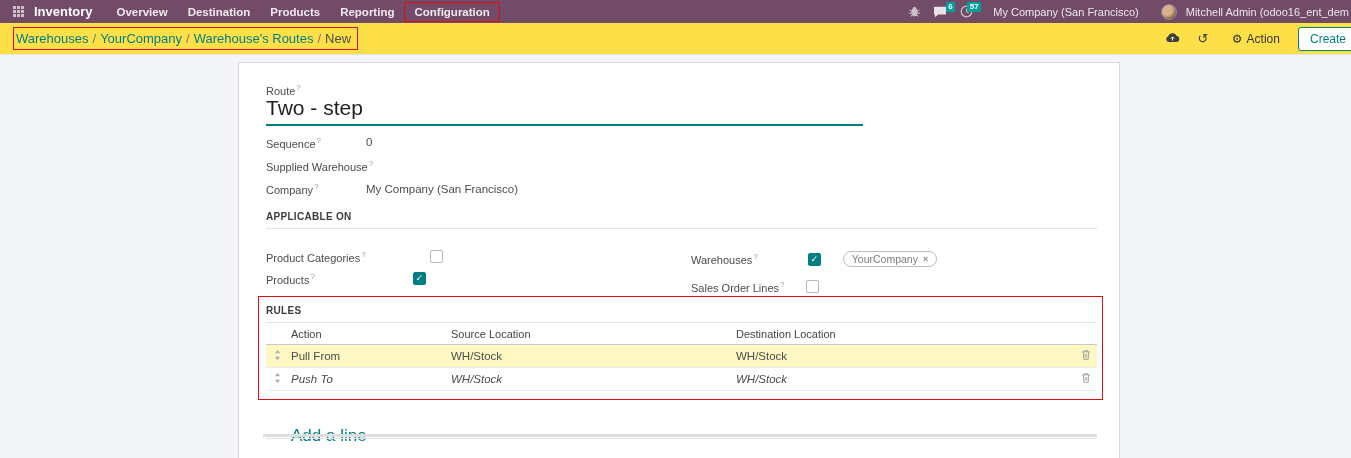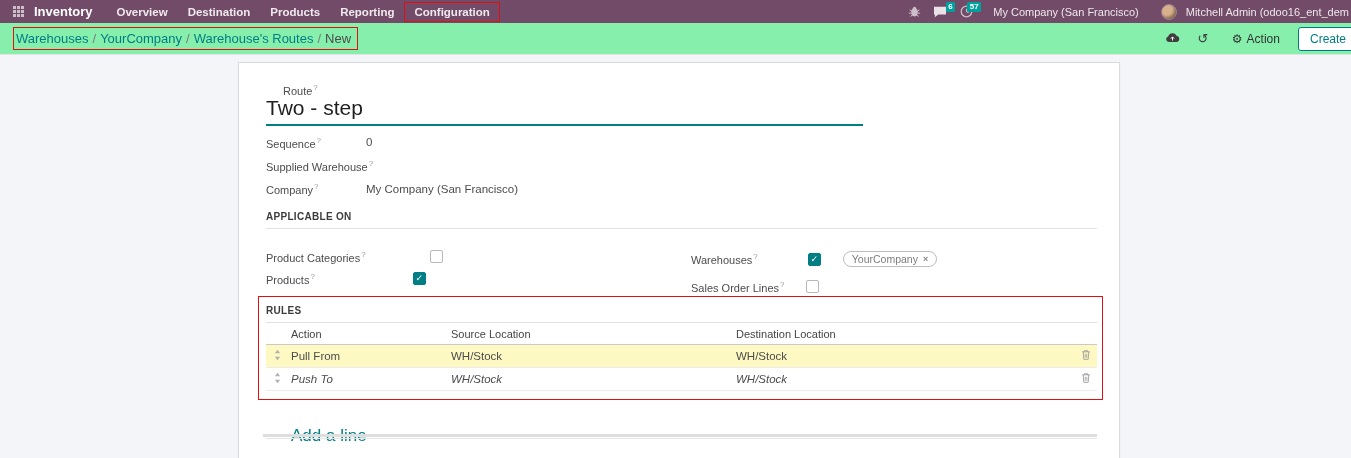--- a/index.html
+++ b/index.html
@@ -22,21 +22,21 @@
   .badge { position:absolute; top:0px; right:-4px; background:#00A09D; color:#fff;
     font-size:8px; line-height:10px; padding:0 2.5px; border-radius:1px; font-weight:bold; }
   .company-name,.user-name { font-size:11px; color:#efe7ec; white-space:nowrap; cursor:pointer; }
   .company-name { margin:0 10px 0 12px; }
   .avatar { width:16px; height:16px; border-radius:50%; margin:0 5px 0 8px;
     background:radial-gradient(circle at 35% 35%, #d8b08c 0 40%, #8a6f52 70%, #5c4632 100%);
     border:1px solid #9a8394; flex:0 0 auto; }
 
   
   .control-panel { position:absolute; left:0; top:23px; width:1351px; height:32px;
-    background:#86efac; border-bottom:1px solid #e3e3e3; display:flex; align-items:center; }
+    background:#fde047; border-bottom:1px solid #e3e3e3; display:flex; align-items:center; }
   .breadcrumb { font-size:13px; margin-left:14px; padding:3px 6px 3px 2px; white-space:nowrap;
     outline:1.5px solid #e01010; outline-offset:0px; }
   .crumb-link { color:#017E84; cursor:pointer; }
   .crumb-sep { color:#7a7a7a; padding:0 4px; }
   .crumb-current { color:#4c4c4c; }
   .cp-right { margin-left:auto; display:flex; align-items:center; gap:8px; padding-right:0; }
   .cp-icon { color:#3e3e3e; font-size:13px; cursor:pointer; width:22px; text-align:center;
     font-family:"DejaVu Sans",sans-serif; }
   .action-menu { display:flex; align-items:center; gap:4px; font-size:12px; color:#333; cursor:pointer; margin:0 10px; }
   .gear-glyph { font-family:"DejaVu Sans",sans-serif; font-size:12px; }
@@ -46,21 +46,21 @@
   
   .content { position:absolute; left:0; top:55px; width:1351px; height:403px; background:#f4f5f9; }
   .sheet { position:absolute; left:238px; top:7px; width:882px; height:500px; background:#fff;
     border:1px solid #d8dade; box-shadow:0 1px 2px rgba(0,0,0,.04); }
 
   .abs { position:absolute; }
   .fld-label { font-size:11px; color:#4c4c4c; white-space:nowrap; }
   .fld-label sup { color:#9a9a9a; font-size:8px; margin-left:1px; }
   .fld-value { font-size:11.5px; color:#4c4c4c; white-space:nowrap; }
 
-  .route-label { left:44px; top:20px; }
+  .route-label { left:27px; top:20px; }
   .route-value { left:27px; top:33px; width:597px; font-size:21px; color:#1f1f1f;
     border-bottom:2px solid #017E84; padding-bottom:4px; }
 
   .row-seq-label  { left:27px; top:73px; }
   .row-seq-value  { left:127px; top:73px; }
   .row-sw-label   { left:27px; top:96px; }
   .row-co-label   { left:27px; top:119px; }
   .row-co-value   { left:127px; top:120px; }
 
   .section-title { font-size:10px; font-weight:bold; color:#3c3c3c; letter-spacing:.3px;

